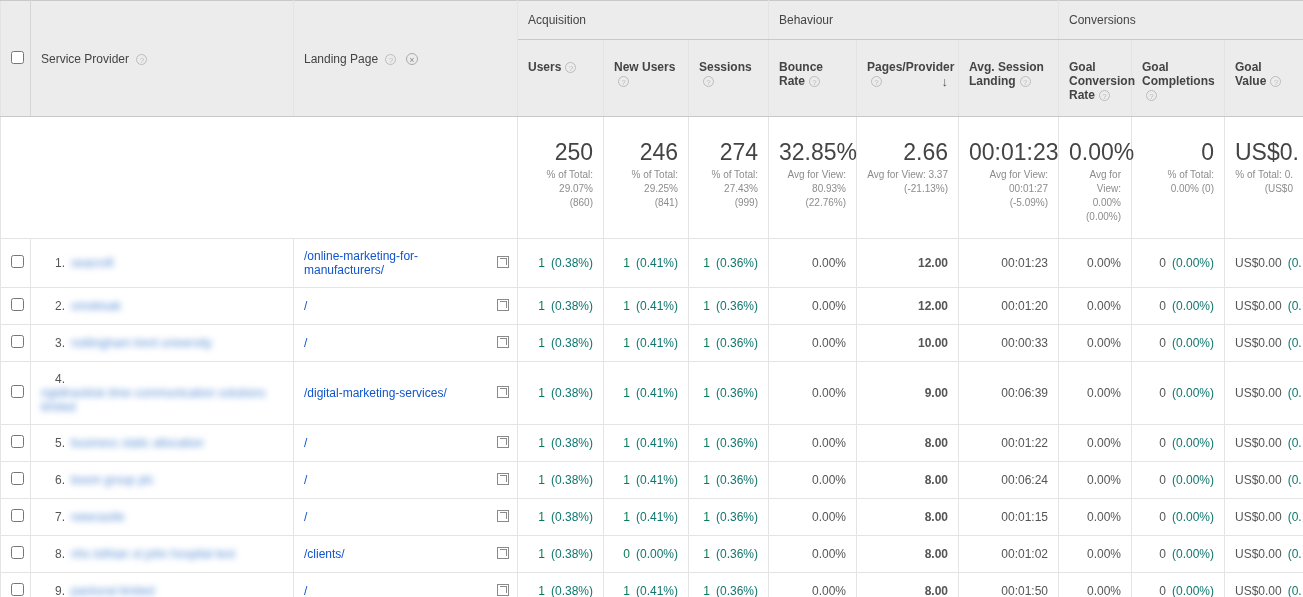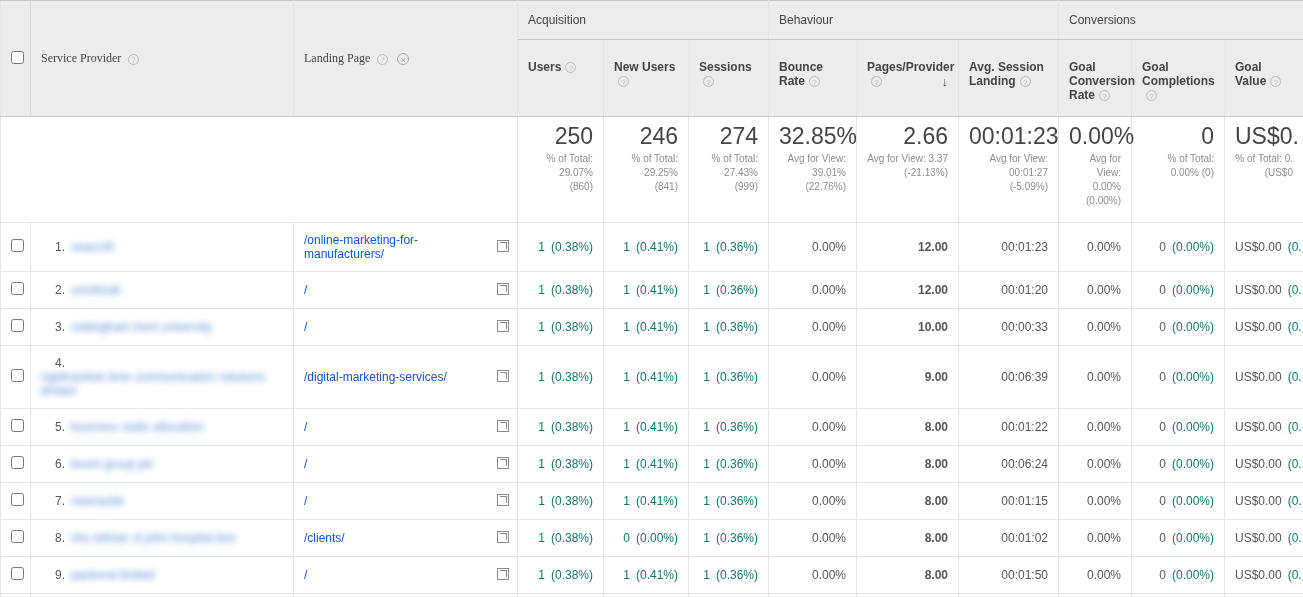--- a/index.html
+++ b/index.html
@@ -37,21 +37,21 @@
   
   tr.hdr-grp td {
     background: #edecec;
     border-top: 1px solid #c8c8c8;
     border-bottom: 1px solid #c8c8c8;
     padding: 12px 10px;
     font-size: 12px;
     color: #444;
   }
   tr.hdr-grp td.chk-cell { background: #edecec; border-right: 1px solid #d6d6d6; }
-  tr.hdr-grp td.dim-hdr { vertical-align: middle; font-family: Liberation Serif, serif; }
+  tr.hdr-grp td.dim-hdr { vertical-align: middle; }
 
   
   tr.hdr-met td {
     background: #edecec;
     border-bottom: 1px solid #c8c8c8;
     padding: 20px 10px 14px 10px;
     font-size: 12px;
     color: #444;
     text-align: left;
     vertical-align: top;
@@ -84,21 +84,21 @@
   .sort-ind {
     display: inline-block;
     font-size: 13px;
     margin-left: 4px;
     color: #555;
     float: right;
   }
 
   
   tr.summary td {
-    padding: 6px 10px 14px 10px;
+    padding: 22px 10px 14px 10px;
     text-align: right;
     border-bottom: 1px solid #e4e4e4;
     vertical-align: top;
   }
   tr.summary .big {
     font-size: 23px;
     color: #444;
     font-weight: 300;
     display: block;
   }
@@ -254,21 +254,21 @@
     <td class="num">
       <span class="big">246</span>
       <span class="sub"><span>% of Total:</span><br><span>29.25%</span><br><span>(841)</span></span>
     </td>
     <td class="num">
       <span class="big">274</span>
       <span class="sub"><span>% of Total:</span><br><span>27.43% (999)</span></span>
     </td>
     <td class="num">
       <span class="big">32.85%</span>
-      <span class="sub"><span>Avg for View:</span><br><span>39.01%</span><br><span>(22.76%)</span></span>
+      <span class="sub"><span>Avg for View:</span><br><span>80.93%</span><br><span>(22.76%)</span></span>
     </td>
     <td class="num">
       <span class="big">2.66</span>
       <span class="sub"><span>Avg for View: 3.37</span><br><span>(-21.13%)</span></span>
     </td>
     <td class="num">
       <span class="big">00:01:23</span>
       <span class="sub"><span>Avg for View:</span><br><span>00:01:27</span><br><span>(-5.09%)</span></span>
     </td>
     <td class="num">

